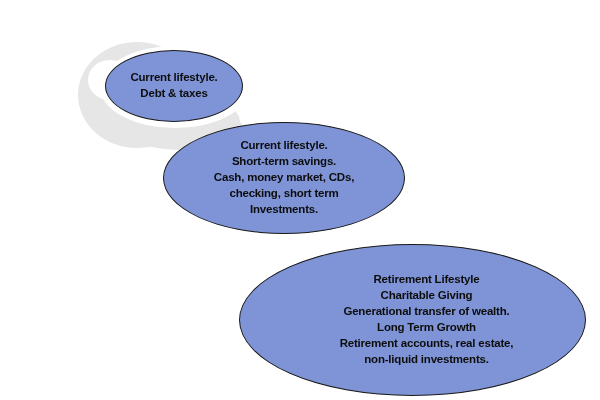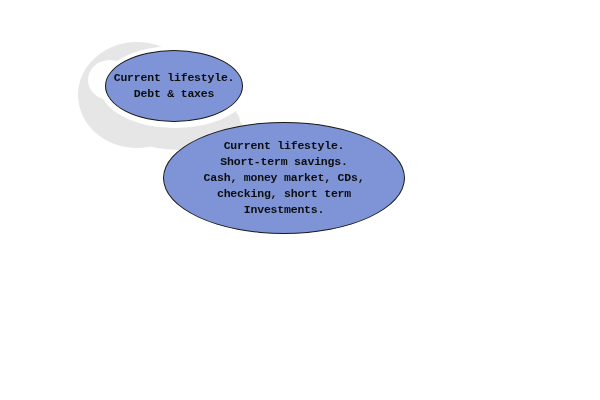--- a/index.html
+++ b/index.html
@@ -6,21 +6,21 @@
     margin: 0;
     padding: 0;
     background: #ffffff;
   }
   #canvas {
     position: relative;
     width: 600px;
     height: 400px;
     background: #ffffff;
     overflow: hidden;
-    font-family: Liberation Mono, monospace;
+    font-family: Liberation Sans, sans-serif;
   }
   .shadow-blob {
     position: absolute;
     background: #e6e6e6;
     border-radius: 50%;
     z-index: 1;
   }
   .ellipse {
     position: absolute;
     box-sizing: border-box;
@@ -130,14 +130,22 @@
   </div>
 
   <div class="ellipse" id="ellipse-2">
     <div class="ellipse-text">Current lifestyle.
 Short-term savings.
 Cash, money market, CDs,
 checking, short term
 Investments.</div>
   </div>
 
+  <div class="ellipse" id="ellipse-3">
+    <div class="ellipse-text">Retirement Lifestyle
+Charitable Giving
+Generational transfer of wealth.
+Long Term Growth
+Retirement accounts, real estate,
+non-liquid investments.</div>
+  </div>
 
 </div>
 
 </body></html>

